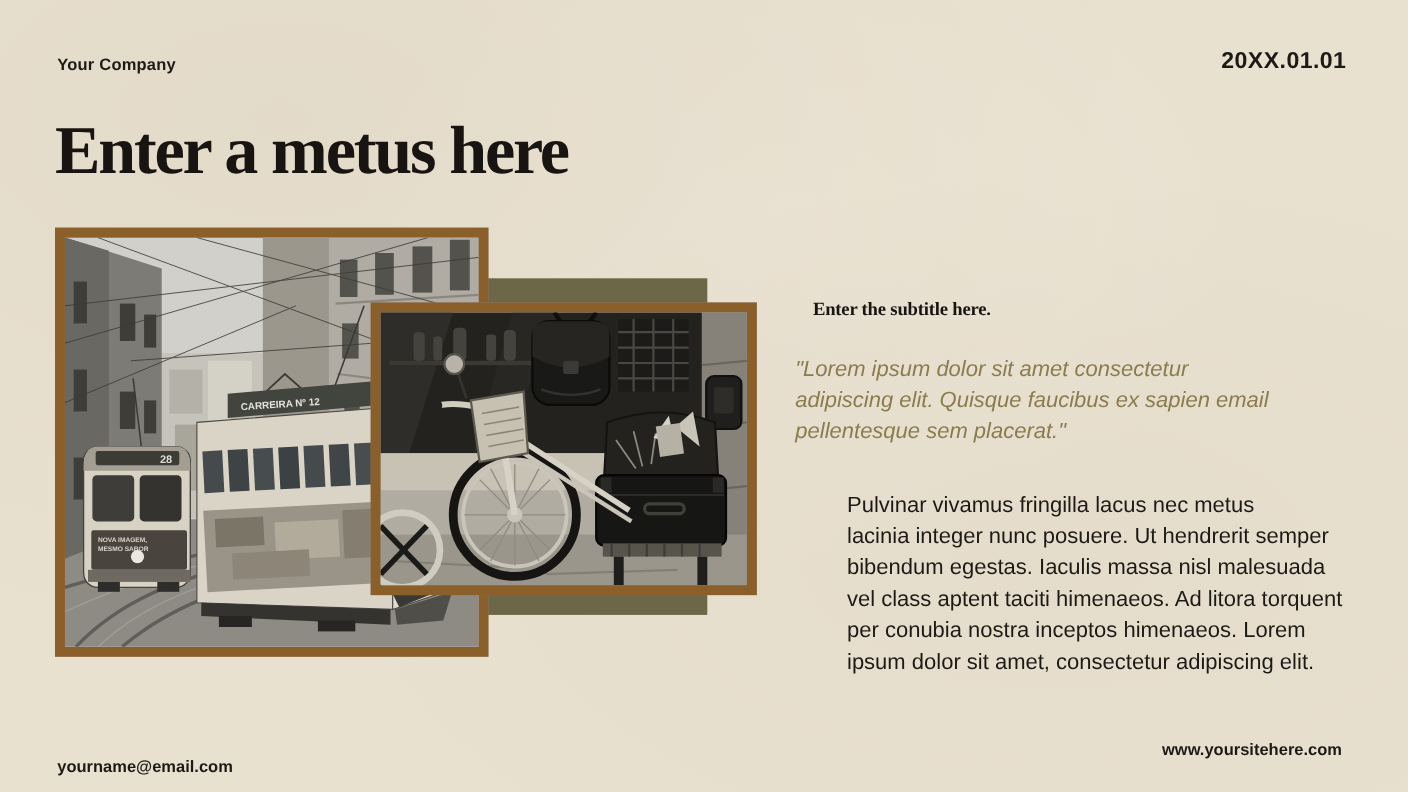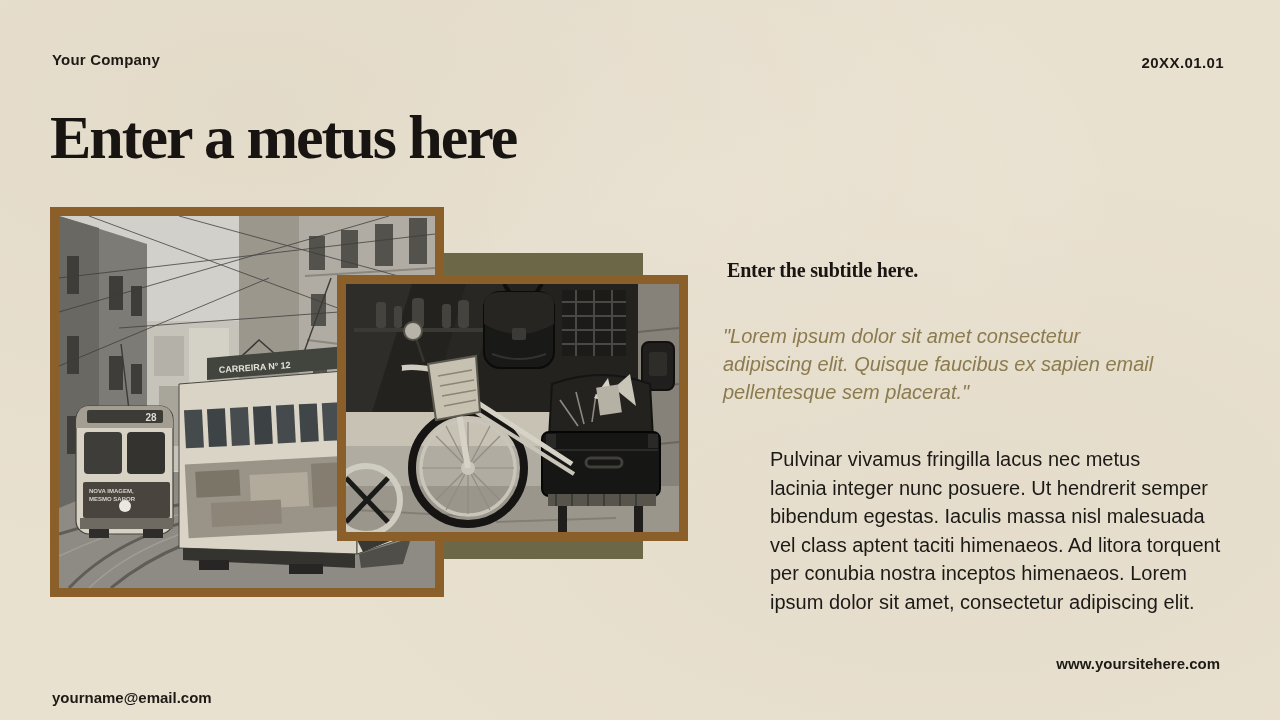--- a/index.html
+++ b/index.html
@@ -18,22 +18,22 @@
     overflow:hidden;
     color:var(--ink,#1D1A16);
     text-decoration:underline;
   }
   
   .company{
     position:absolute;left:52px;top:51px;
     font-size:15px;font-weight:700;letter-spacing:.2px;
   }
   .date{
-    position:absolute;right:56px;top:54px;
-    font-size:15px;font-weight:700;letter-spacing:.4px;
+    position:absolute;right:56px;top:44px;
+    font-size:21px;font-weight:700;letter-spacing:.4px;
   }
   
   .title{
     position:absolute;left:50px;top:106px;margin:0;
     font-family:"Liberation Serif","DejaVu Serif",serif;
     font-weight:700;font-size:62px;line-height:1;
     letter-spacing:-2px;color:#171411;
   }
   
   .olive-rect{
@@ -43,41 +43,41 @@
   .photo{
     position:absolute;box-sizing:border-box;margin:0;
     border:9px solid var(--accent-brown,#8B5F2A);
     background:#8f8d88;
   }
   .photo svg{display:block;width:100%;height:100%;}
   .photo-trams{left:50px;top:207px;width:394px;height:390px;z-index:2;}
   .photo-bicycle{left:337px;top:275px;width:351px;height:266px;z-index:3;}
   
   .subtitle{
-    position:absolute;left:723px;top:255px;margin:4px;
+    position:absolute;left:723px;top:255px;margin:16px;
     font-family:"Liberation Serif","DejaVu Serif",serif;
-    font-weight:700;font-size:20px;letter-spacing:-.2px;color:#181512;
+    font-weight:700;font-size:17px;letter-spacing:-.2px;color:#181512;
   }
   .quote{
     position:absolute;left:723px;top:322px;
     font-size:20px;font-style:italic;line-height:28px;
     color:var(--quote-color,#8B7B4E);
   }
   .bodytext{
     position:absolute;left:723px;top:445px;
     font-size:20px;line-height:28.5px;color:#1c1a17;margin-left:47px;
   }
   .quote div,.bodytext div{white-space:nowrap;}
   
   .email{
     position:absolute;left:52px;top:689px;
     font-size:15px;font-weight:700;
   }
   .website{
-    position:absolute;right:60px;top:655px;
+    position:absolute;right:60px;top:673px;
     font-size:15px;font-weight:700;
   }
   text{font-family:"Liberation Sans","DejaVu Sans",sans-serif;}
 </style>
 </head>
 <body>
 
 <div class="slide">
 
   <span class="company">Your Company</span>

